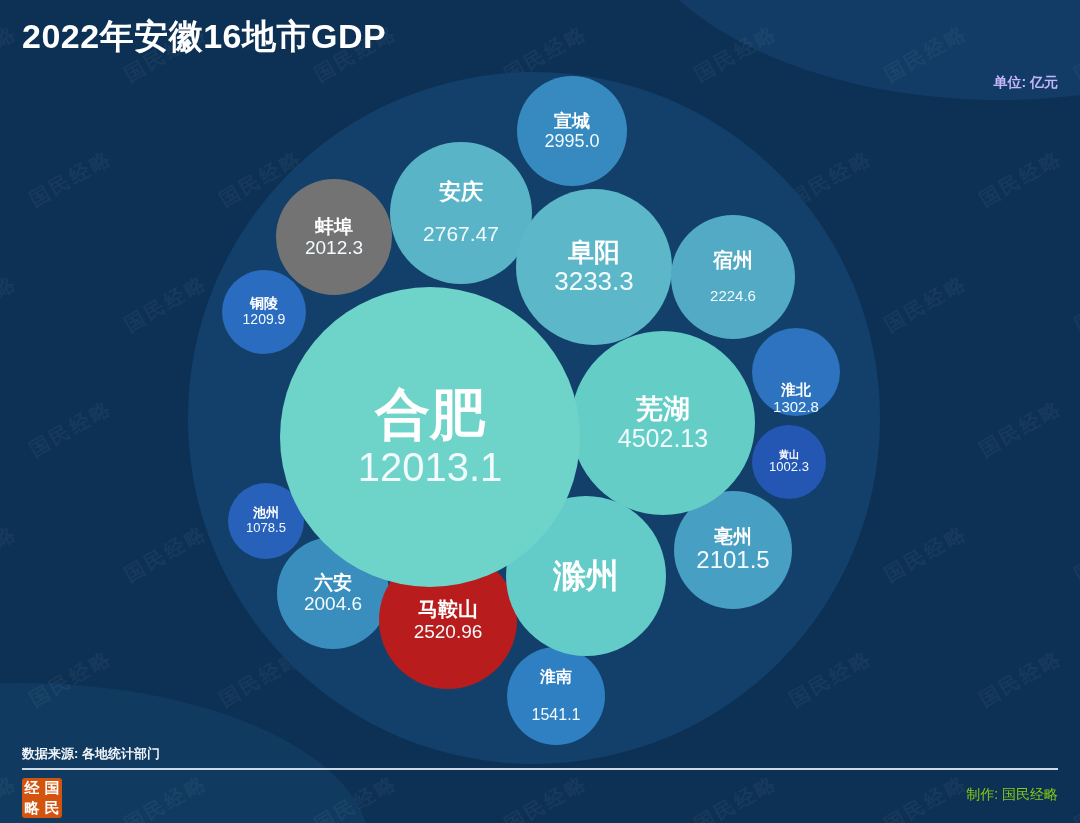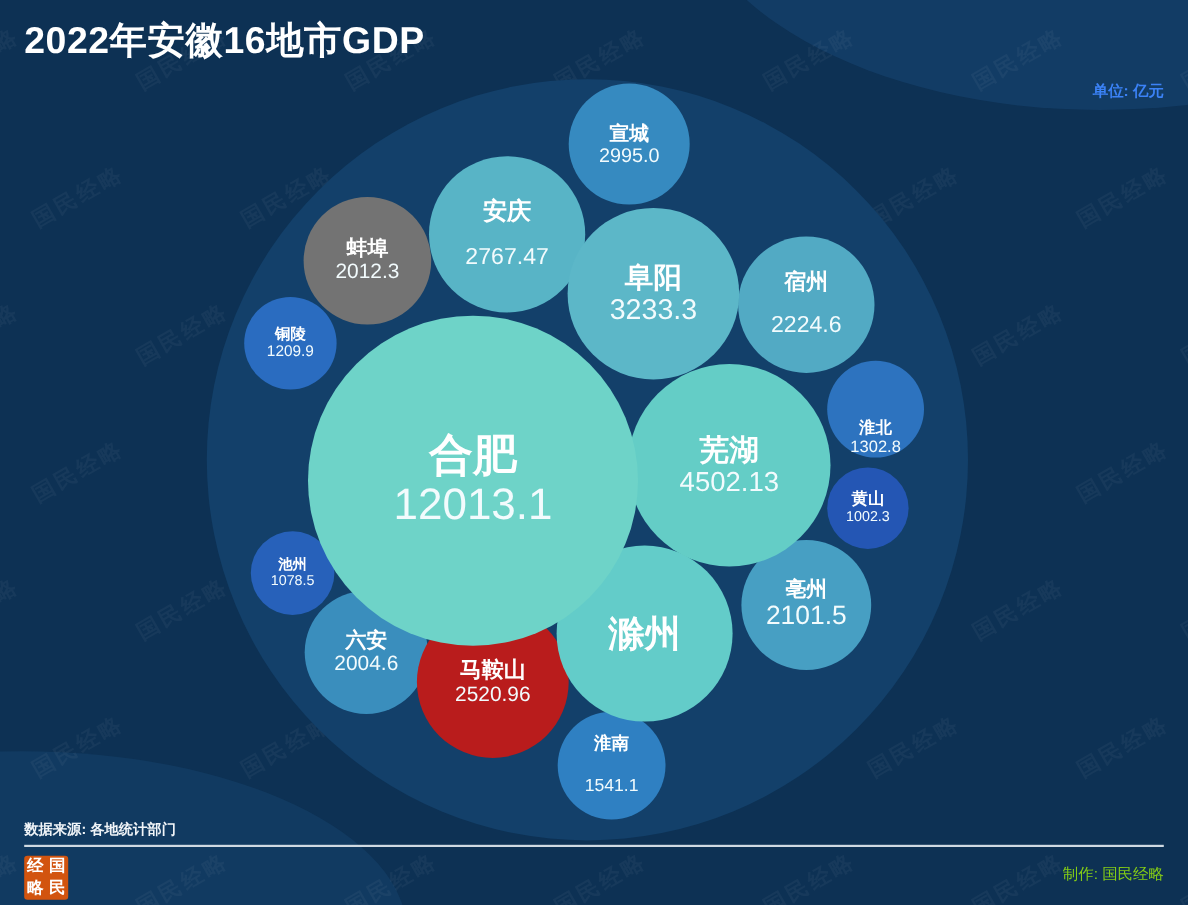--- a/index.html
+++ b/index.html
@@ -82,21 +82,21 @@
     font-weight: 700;
     letter-spacing: 0.5px;
     color: #ffffff;
   }
   .unit {
     position: absolute;
     right: 22px;
     top: 74px;
     font-size: 14px;
     font-weight: 700;
-    color: #3b82f6;
+    color: #c4b5fd;
   }
 
   
   .bubble {
     position: absolute;
     border-radius: 50%;
     display: flex;
     flex-direction: column;
     align-items: center;
     justify-content: center;
@@ -217,21 +217,21 @@
       <div class="wm" style="left: 880px; top: 790px;">国民经略</div>
       <div class="wm" style="left: 1070px; top: 790px;">国民经略</div>
     </div>
 
   <div class="title">2022年安徽16地市GDP</div>
   <div class="unit">单位: 亿元</div>
 
   <div class="bubble-stage" id="bubble-stage">
     <div class="backdrop-disc"></div>
   <div class="bubble" style="left: 280px; top: 287px; width: 300px; height: 300px; background: rgb(110, 211, 200); z-index: 100;">
-        <span class="b-name" style="font-size: 40px;">合肥</span>
+        <span class="b-name" style="font-size: 55px;">合肥</span>
         <span class="b-val" style="font-size: 40px;">12013.1</span>
       </div>
       <div class="bubble" style="left: 571px; top: 331px; width: 184px; height: 184px; background: rgb(100, 205, 198); z-index: 99;">
         <span class="b-name" style="font-size: 27px;">芜湖</span>
         <span class="b-val" style="font-size: 25px;">4502.13</span>
       </div>
       <div class="bubble" style="left: 506px; top: 496px; width: 160px; height: 160px; background: rgb(99, 204, 201); z-index: 98;">
         <span class="b-name" style="font-size: 33px;">滁州</span>
       </div>
       <div class="bubble" style="left: 516px; top: 189px; width: 156px; height: 156px; background: rgb(92, 183, 200); z-index: 97;">
@@ -241,21 +241,21 @@
       <div class="bubble" style="left: 390px; top: 142px; width: 142px; height: 142px; background: rgb(88, 180, 198); z-index: 96; gap: 17px;">
         <span class="b-name" style="font-size: 22px;">安庆</span>
         <span class="b-val" style="font-size: 21px;">2767.47</span>
       </div>
       <div class="bubble" style="left: 379px; top: 551px; width: 138px; height: 138px; background: #b91c1c; z-index: 95;">
         <span class="b-name" style="font-size: 20px;">马鞍山</span>
         <span class="b-val" style="font-size: 19px;">2520.96</span>
       </div>
       <div class="bubble" style="left: 671px; top: 215px; width: 124px; height: 124px; background: rgb(82, 170, 196); z-index: 94;">
         <span class="b-name" style="font-size: 20px;">宿州</span>
-        <span class="b-val" style="font-size: 21px; margin-top: 16px;">2224.6</span>
+        <span class="b-val" style="font-size: 15px; margin-top: 16px;">2224.6</span>
       </div>
       <div class="bubble" style="left: 674px; top: 491px; width: 118px; height: 118px; background: rgb(71, 159, 195); z-index: 93;">
         <span class="b-name" style="font-size: 19px;">亳州</span>
         <span class="b-val" style="font-size: 24px;">2101.5</span>
       </div>
       <div class="bubble" style="left: 276px; top: 179px; width: 116px; height: 116px; background: #737373; z-index: 92;">
         <span class="b-name" style="font-size: 19px;">蚌埠</span>
         <span class="b-val" style="font-size: 19px;">2012.3</span>
       </div>
       <div class="bubble" style="left: 277px; top: 537px; width: 112px; height: 112px; background: rgb(58, 142, 189); z-index: 91;">
@@ -276,21 +276,21 @@
       </div>
       <div class="bubble" style="left: 222px; top: 270px; width: 84px; height: 84px; background: rgb(42, 108, 192); z-index: 87;">
         <span class="b-name" style="font-size: 14px;">铜陵</span>
         <span class="b-val" style="font-size: 14px;">1209.9</span>
       </div>
       <div class="bubble" style="left: 228px; top: 483px; width: 76px; height: 76px; background: rgb(39, 97, 186); z-index: 86;">
         <span class="b-name" style="font-size: 13px;">池州</span>
         <span class="b-val" style="font-size: 13px;">1078.5</span>
       </div>
       <div class="bubble" style="left: 752px; top: 425px; width: 74px; height: 74px; background: rgb(36, 86, 180); z-index: 85;">
-        <span class="b-name" style="font-size: 15px;">黄山</span>
+        <span class="b-name" style="font-size: 10px;">黄山</span>
         <span class="b-val" style="font-size: 13px;">1002.3</span>
       </div>
     </div>
 
   <div class="src">数据来源: 各地统计部门</div>
   <div class="rule"></div>
   <div class="logo" id="brand-logo">
       <span>经</span>
       <span>国</span>
       <span>略</span>

